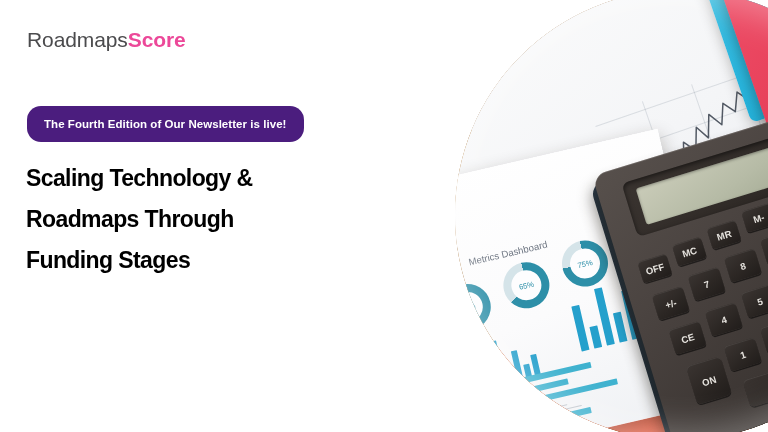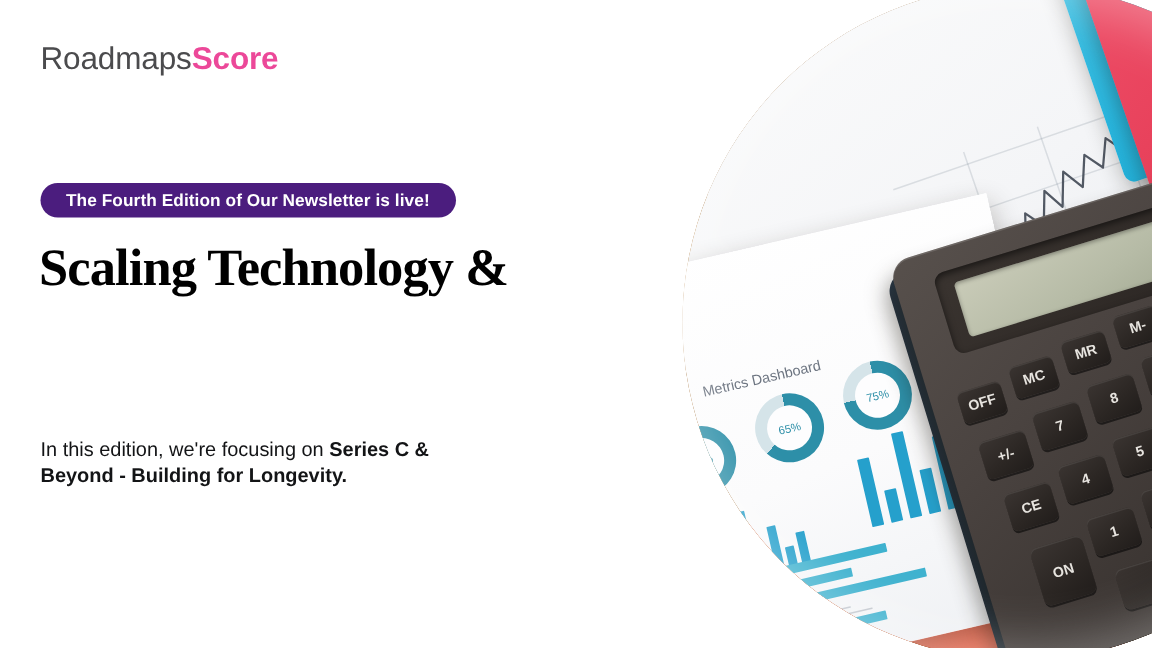--- a/index.html
+++ b/index.html
@@ -20,33 +20,32 @@
 
   
   .logo{
     position:absolute;left:27px;top:28px;
     font-size:21px;line-height:24px;letter-spacing:-.1px;white-space:nowrap;
   }
   .logo .lp{font-weight:300;color:#4b4b4d;}
   .logo .ls{font-weight:700;color:#ec4899;}
 
   .badge{
-    position:absolute;left:27px;top:122px;
-    height:23px;box-sizing:border-box;
+    position:absolute;left:27px;top:106px;
+    height:36px;box-sizing:border-box;
     display:inline-flex;align-items:center;
     padding:0 17px;border-radius:14px;
     background:#4b1d7e;
     color:#ffffff;font-size:11.5px;font-weight:700;letter-spacing:.05px;white-space:nowrap;
   }
 
   .headline{
     position:absolute;left:26px;top:158px;width:370px;
-    font-size:35px;line-height:41px;font-weight:700;color:#000000;
+    font-size:23px;line-height:41px;font-weight:700;color:#000000;
     letter-spacing:-.6px;
-    font-family:Liberation Serif, serif;
   }
   .headline .hl-line{display:block;white-space:nowrap;}
 
   .subtitle{
     position:absolute;left:27px;top:291px;width:310px;
     font-size:13.3px;line-height:17px;color:#131416;font-weight:400;
   }
   .subtitle .sb-strong{font-weight:700;}
 
   
@@ -226,25 +225,24 @@
   <div class="logo">
     <span class="lp">Roadmaps</span><span class="ls">Score</span>
   </div>
 
   <div class="badge">
     <span>The Fourth Edition of Our Newsletter is live!</span>
   </div>
 
   <div class="headline">
     <span class="hl-line">Scaling Technology &amp;</span>
+    <span class="hl-line">Roadmaps Through</span>
+    <span class="hl-line">Funding Stages</span>
   </div>
 
-  <div class="subtitle">
-    <span>In this edition, we're focusing on </span><span class="sb-strong">Series C &amp; Beyond - Building for Longevity.</span>
-  </div>
 
   <div class="photo-ring"></div>
   <div class="photo-clip">
     <div class="photo">
 
       <div class="wood"></div>
 
       <div class="sheet-news">
 
         <div class="news-glyph"></div>

